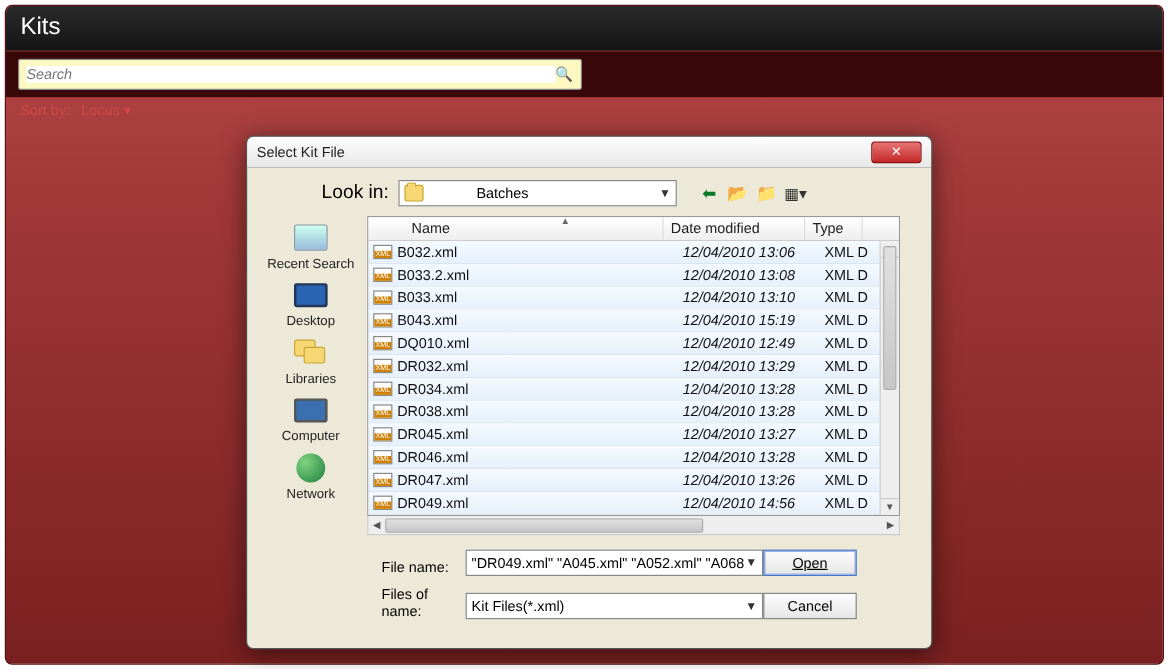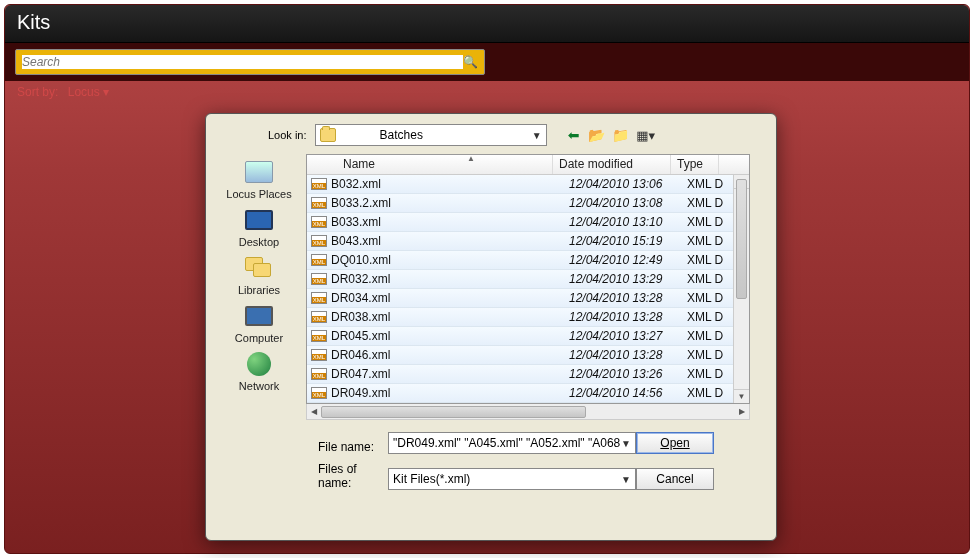--- a/index.html
+++ b/index.html
@@ -30,21 +30,21 @@
   border-radius: 6px 6px 0 0;
 }
 .searchrow {
   padding: 6px 10px;
   background: #3a0808;
   display: flex;
 }
 .searchbox {
   width: 470px;
   height: 26px;
-  background: #eab308;
+  background: #fef9c3;
   border: 1px solid #888;
   border-radius: 2px;
   display: flex;
   align-items: center;
   padding: 0 6px;
 }
 .searchbox input {
   flex: 1;
   border: none;
   outline: none;
@@ -87,21 +87,21 @@
   width: 42px; height: 18px;
   background: linear-gradient(180deg, #e57373, #c62828);
   border: 1px solid #8a1010;
   border-radius: 3px;
   color: #fff;
   display: flex; align-items: center; justify-content: center;
   font-size: 11px;
 }
 .dlg-body { padding: 10px 12px 10px 12px; }
 .lookin-row { display: flex; align-items: center; gap: 8px; margin-bottom: 8px; padding-left: 50px; }
-.lookin-row label { font-size: 11px; }
+.lookin-row label { font-size: 16px; }
 .lookin-combo {
   width: 232px; height: 22px;
   background: #fff; border: 1px solid #888;
   display: flex; align-items: center; padding: 0 4px; gap: 40px;
 }
 .folder-icon { width:16px; height:14px; background:#f7d774; border:1px solid #c7a734; border-radius:2px; margin-right:4px; position:relative;}
 .folder-icon::before{content:"";position:absolute;top:-3px;left:1px;width:6px;height:3px;background:#f7d774;border:1px solid #c7a734;border-bottom:none;border-radius:2px 2px 0 0;}
 .combo-arrow { margin-left:auto; font-size:10px; color:#333;}
 .nav-icons { display:flex; gap:6px; align-items:center; margin-left:10px;}
 .navbtn { width:18px; height:18px; display:flex; align-items:center; justify-content:center; }
@@ -178,20 +178,27 @@
     </div>
   </div>
   <div class="sortrow">
     <span>Sort by:</span>
     <span class="val">
       <span>Locus</span> <span>▾</span>
     </span>
   </div>
 
   <div class="dlg">
+    <div class="dlg-titlebar">
+      <span>Select Kit File</span>
+      <span class="spacer"></span>
+      <div class="closebtn">
+        <span>✕</span>
+      </div>
+    </div>
     <div class="dlg-body">
       <div class="lookin-row">
         <label>Look in:</label>
         <div class="lookin-combo">
           <span class="folder-icon"></span>
           <span>Batches</span>
           <span class="combo-arrow">▼</span>
         </div>
         <div class="nav-icons">
           <div class="navbtn">
@@ -208,21 +215,21 @@
             </div>
         </div>
       </div>
 
       <div class="main-area">
         <div class="places" id="places">
             <div class="place">
               <div class="pic">
                 <div class="icon-recent"></div>
               </div>
-              <span>Locus Places</span>
+              <span>Recent Search</span>
             </div>
             <div class="place">
               <div class="pic">
                 <div class="icon-desktop"></div>
               </div>
               <span>Desktop</span>
             </div>
             <div class="place">
               <div class="pic">
                 <div class="icon-libraries">

